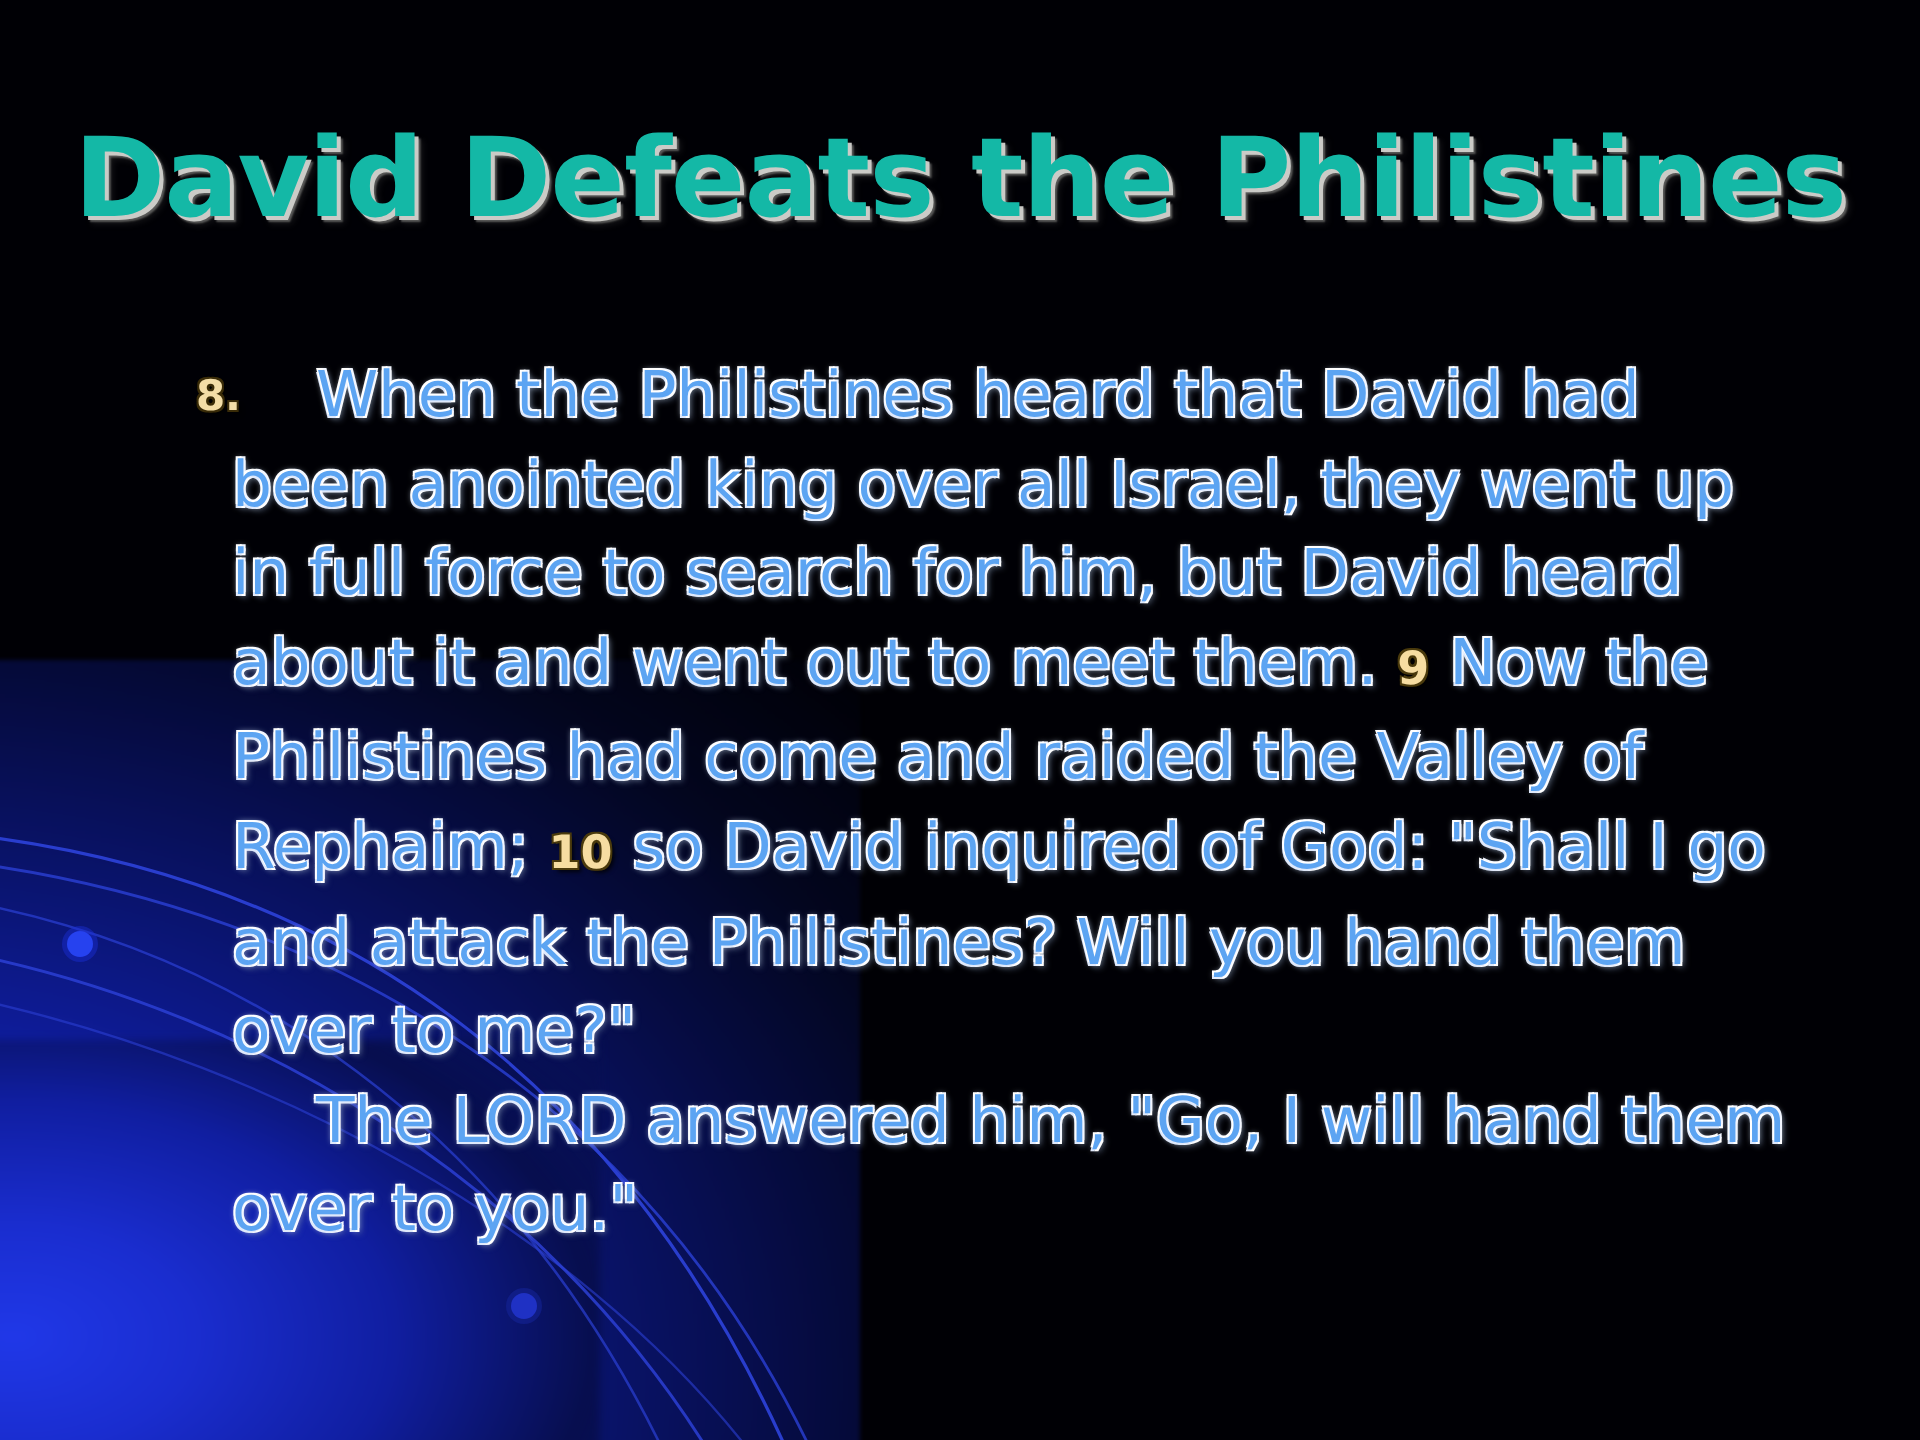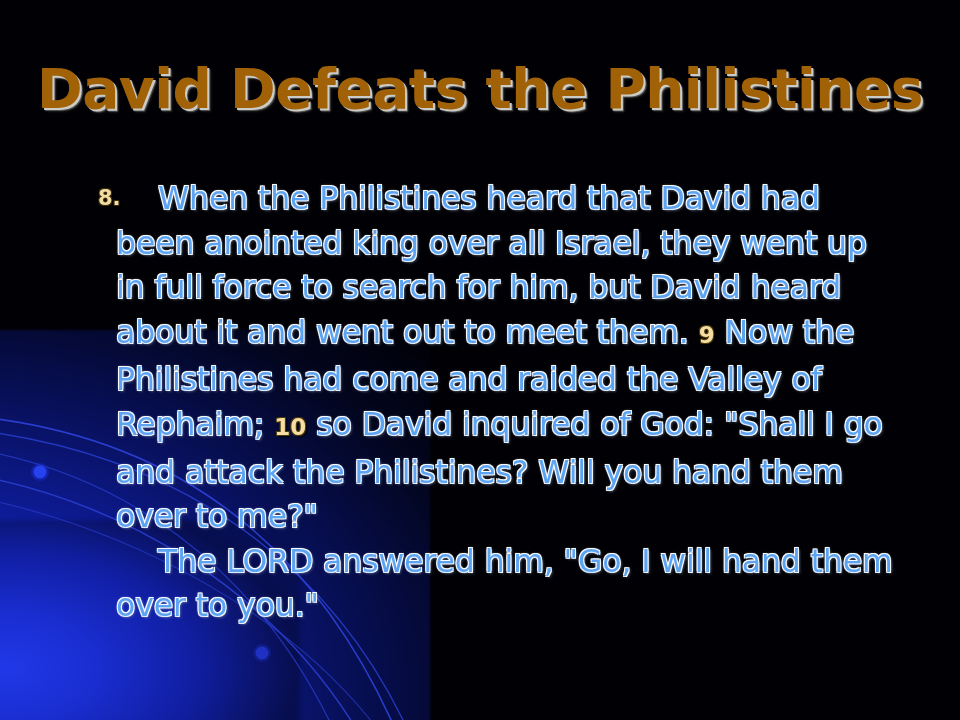--- a/index.html
+++ b/index.html
@@ -59,21 +59,21 @@
   #title {
     position: absolute;
     left: 0;
     top: 58px;
     width: 960px;
     text-align: center;
     font-size: 55px;
     line-height: 62px;
     font-weight: bold;
     letter-spacing: -0.5px;
-    color: #a16207;
+    color: #14b8a6;
     white-space: nowrap;
     text-shadow:
        2px 2px 0 rgba(210,210,205,0.95),
        3px 3px 1px rgba(150,150,145,0.55),
        4px 4px 3px rgba(60,60,58,0.35);
   }
 
   
   #body-block {
     position: absolute;

